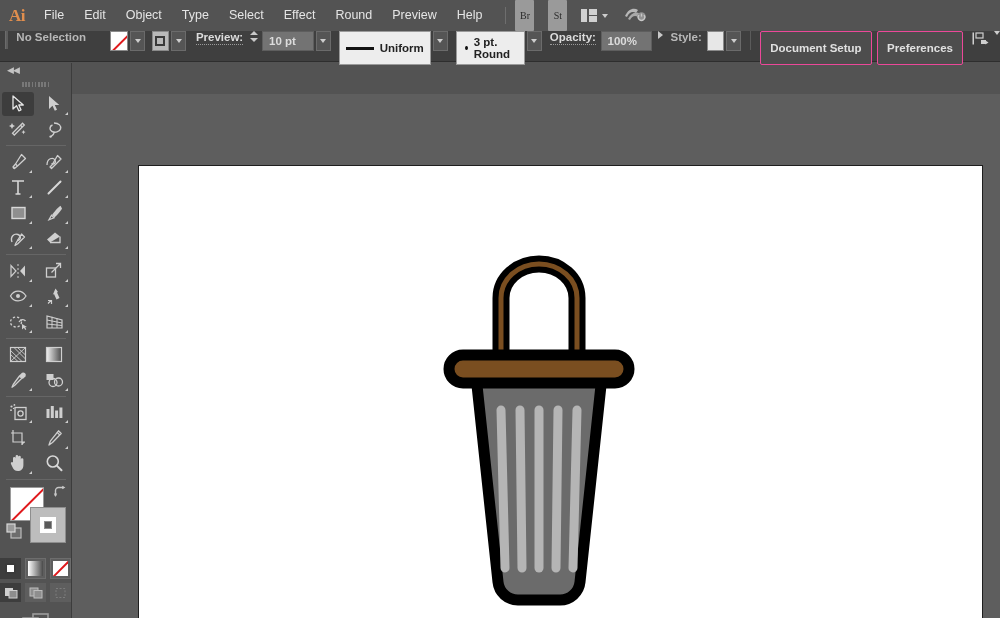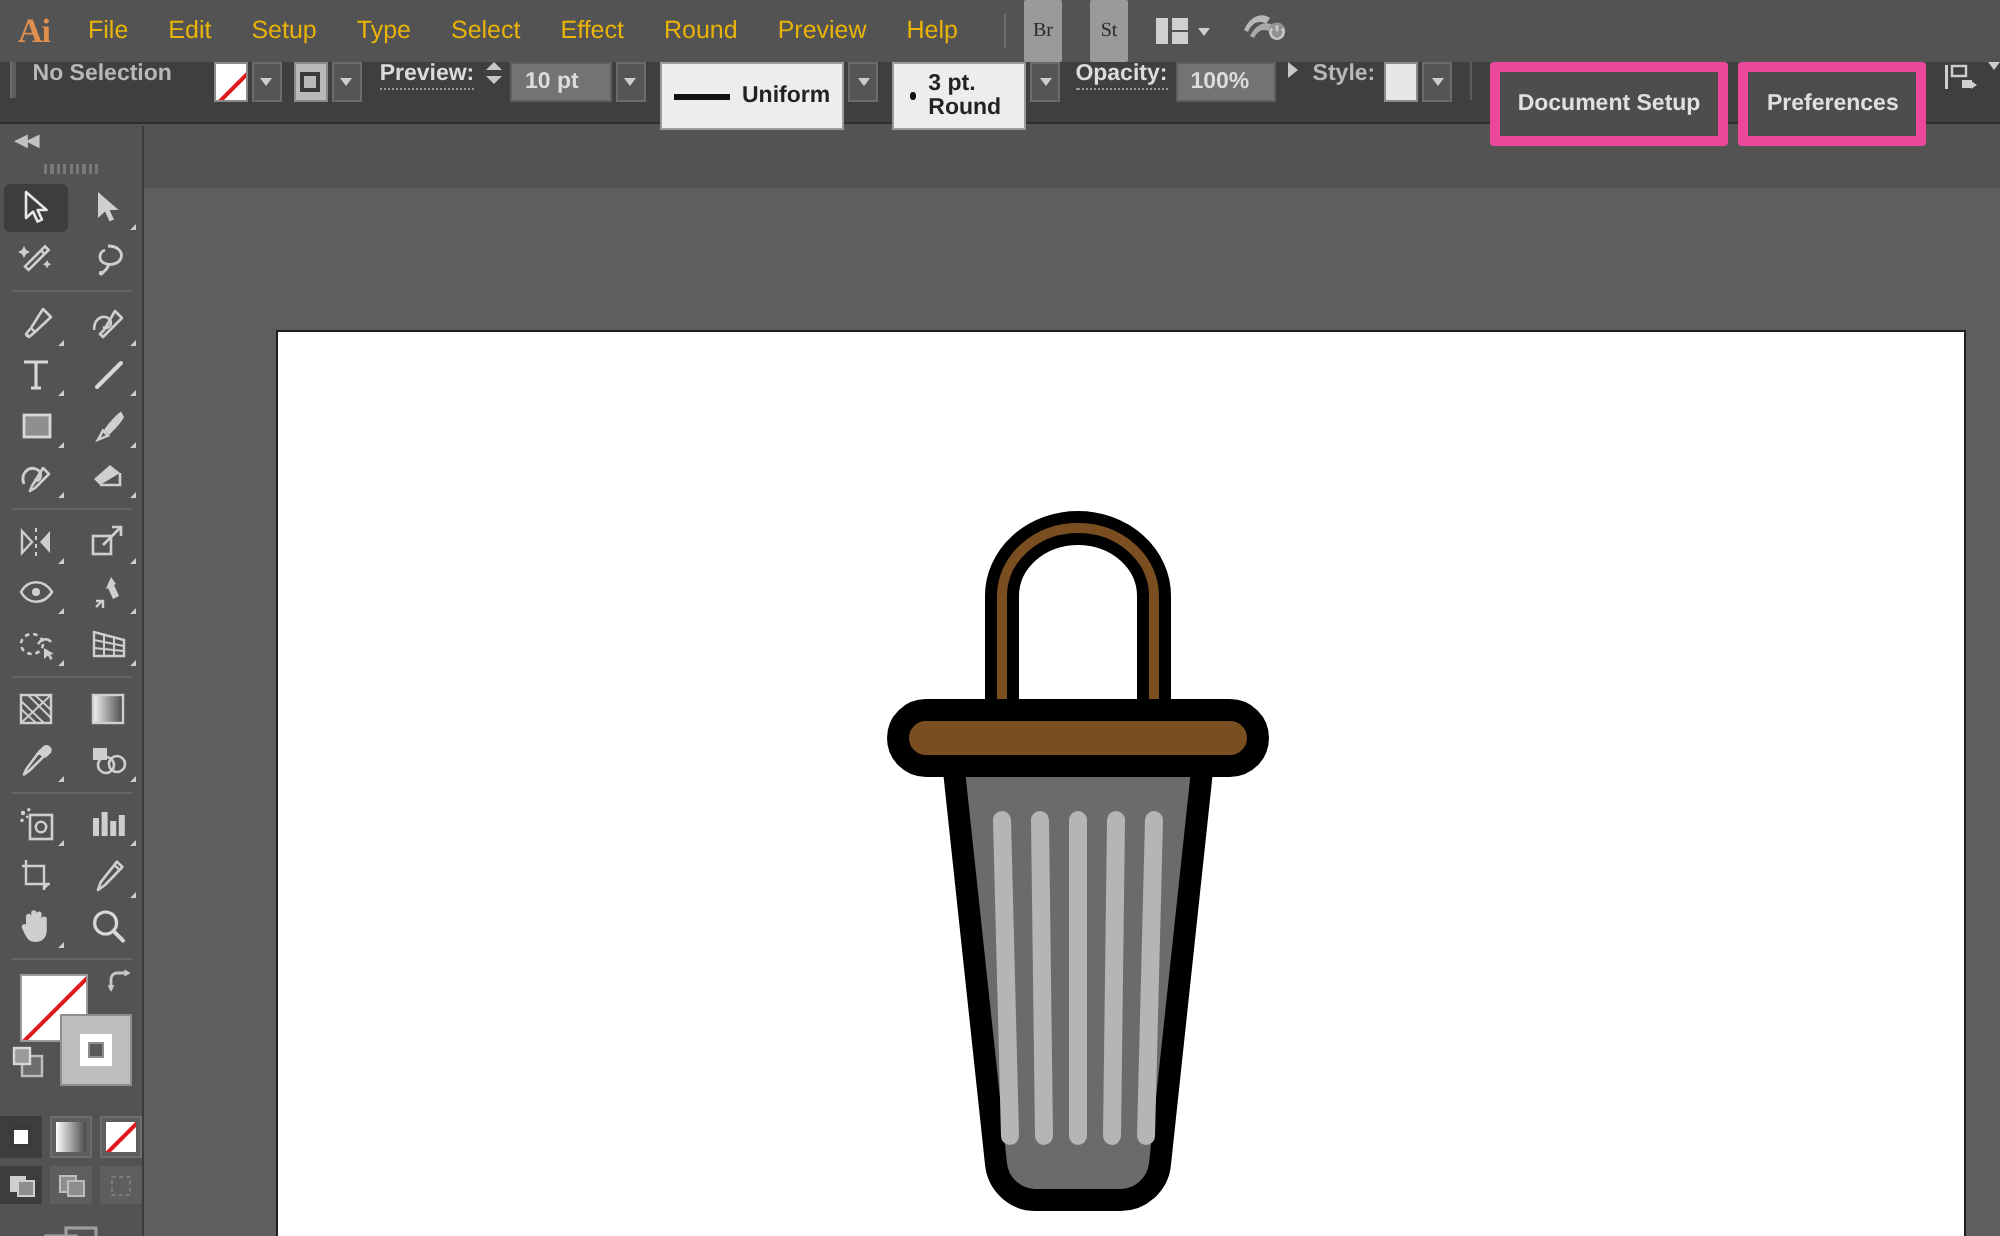--- a/index.html
+++ b/index.html
@@ -20,21 +20,21 @@
   }
   .ai-logo {
     width: 34px; height: 31px;
     display: flex; align-items: center; justify-content: center;
     color: #e08e4e; font-size: 17px; font-weight: bold;
     font-family: "Liberation Serif", serif;
     letter-spacing: -0.5px;
   }
   .menu-item {
     padding: 0 10px; height: 31px; line-height: 31px;
-    color: #eab308; font-size: 12.5px; white-space: nowrap;
+    color: #e5e5e5; font-size: 12.5px; white-space: nowrap;
   }
   .menu-sep {
     width: 1px; height: 17px; background: #6e6e6e; margin: 0 9px 0 13px;
   }
   .sq-btn {
     width: 19px; height: 31px; background: #9a9a9a; color: #2b2b2b;
     font-size: 10px; display: flex; align-items: center; justify-content: center;
     margin-right: 14px; border-radius: 1px;
     font-family: "Liberation Serif", serif;
   }
@@ -113,21 +113,21 @@
              margin-left: 2px; }
   .arrow-right {
     width: 0; height: 0; border-top: 4px solid transparent;
     border-bottom: 4px solid transparent; border-left: 5px solid #c8c8c8;
   }
   .style-swatch {
     width: 22px; height: 20px; background: #e7e7e7; border: 1px solid #8a8a8a;
   }
   .cb-vsep { width: 1px; height: 19px; background: #5b5b5b; margin: 0 9px; }
   .btn-pill {
-    height: 20px; background: #4d4d4d; border: 5px solid #ec4899;
+    height: 20px; background: #4d4d4d; border: 1px solid #ec4899;
     border-radius: 2px; color: #e0e0e0; font-size: 11.5px;
     display: flex; align-items: center; padding: 16px 9px; white-space: nowrap;
   }
 
   
   .tabbar {
     position: absolute; left: 72px; top: 63px; width: 928px; height: 31px;
     background: #3f3f3f; border-bottom: 1px solid #2b2b2b;
     display: flex; align-items: flex-end;
   }
@@ -237,21 +237,21 @@
 </head>
 <body>
 
 <div class="app">
 
   <div class="menubar">
     <div class="ai-logo">Ai</div>
 
     <div class="menu-item">File</div>
     <div class="menu-item">Edit</div>
-    <div class="menu-item">Setup</div>
+    <div class="menu-item">Object</div>
     <div class="menu-item">Type</div>
     <div class="menu-item">Select</div>
     <div class="menu-item">Effect</div>
     <div class="menu-item">Round</div>
     <div class="menu-item">Preview</div>
     <div class="menu-item">Help</div>
 
     <div class="menu-sep"></div>
 
     <div class="sq-btn">Br</div>

